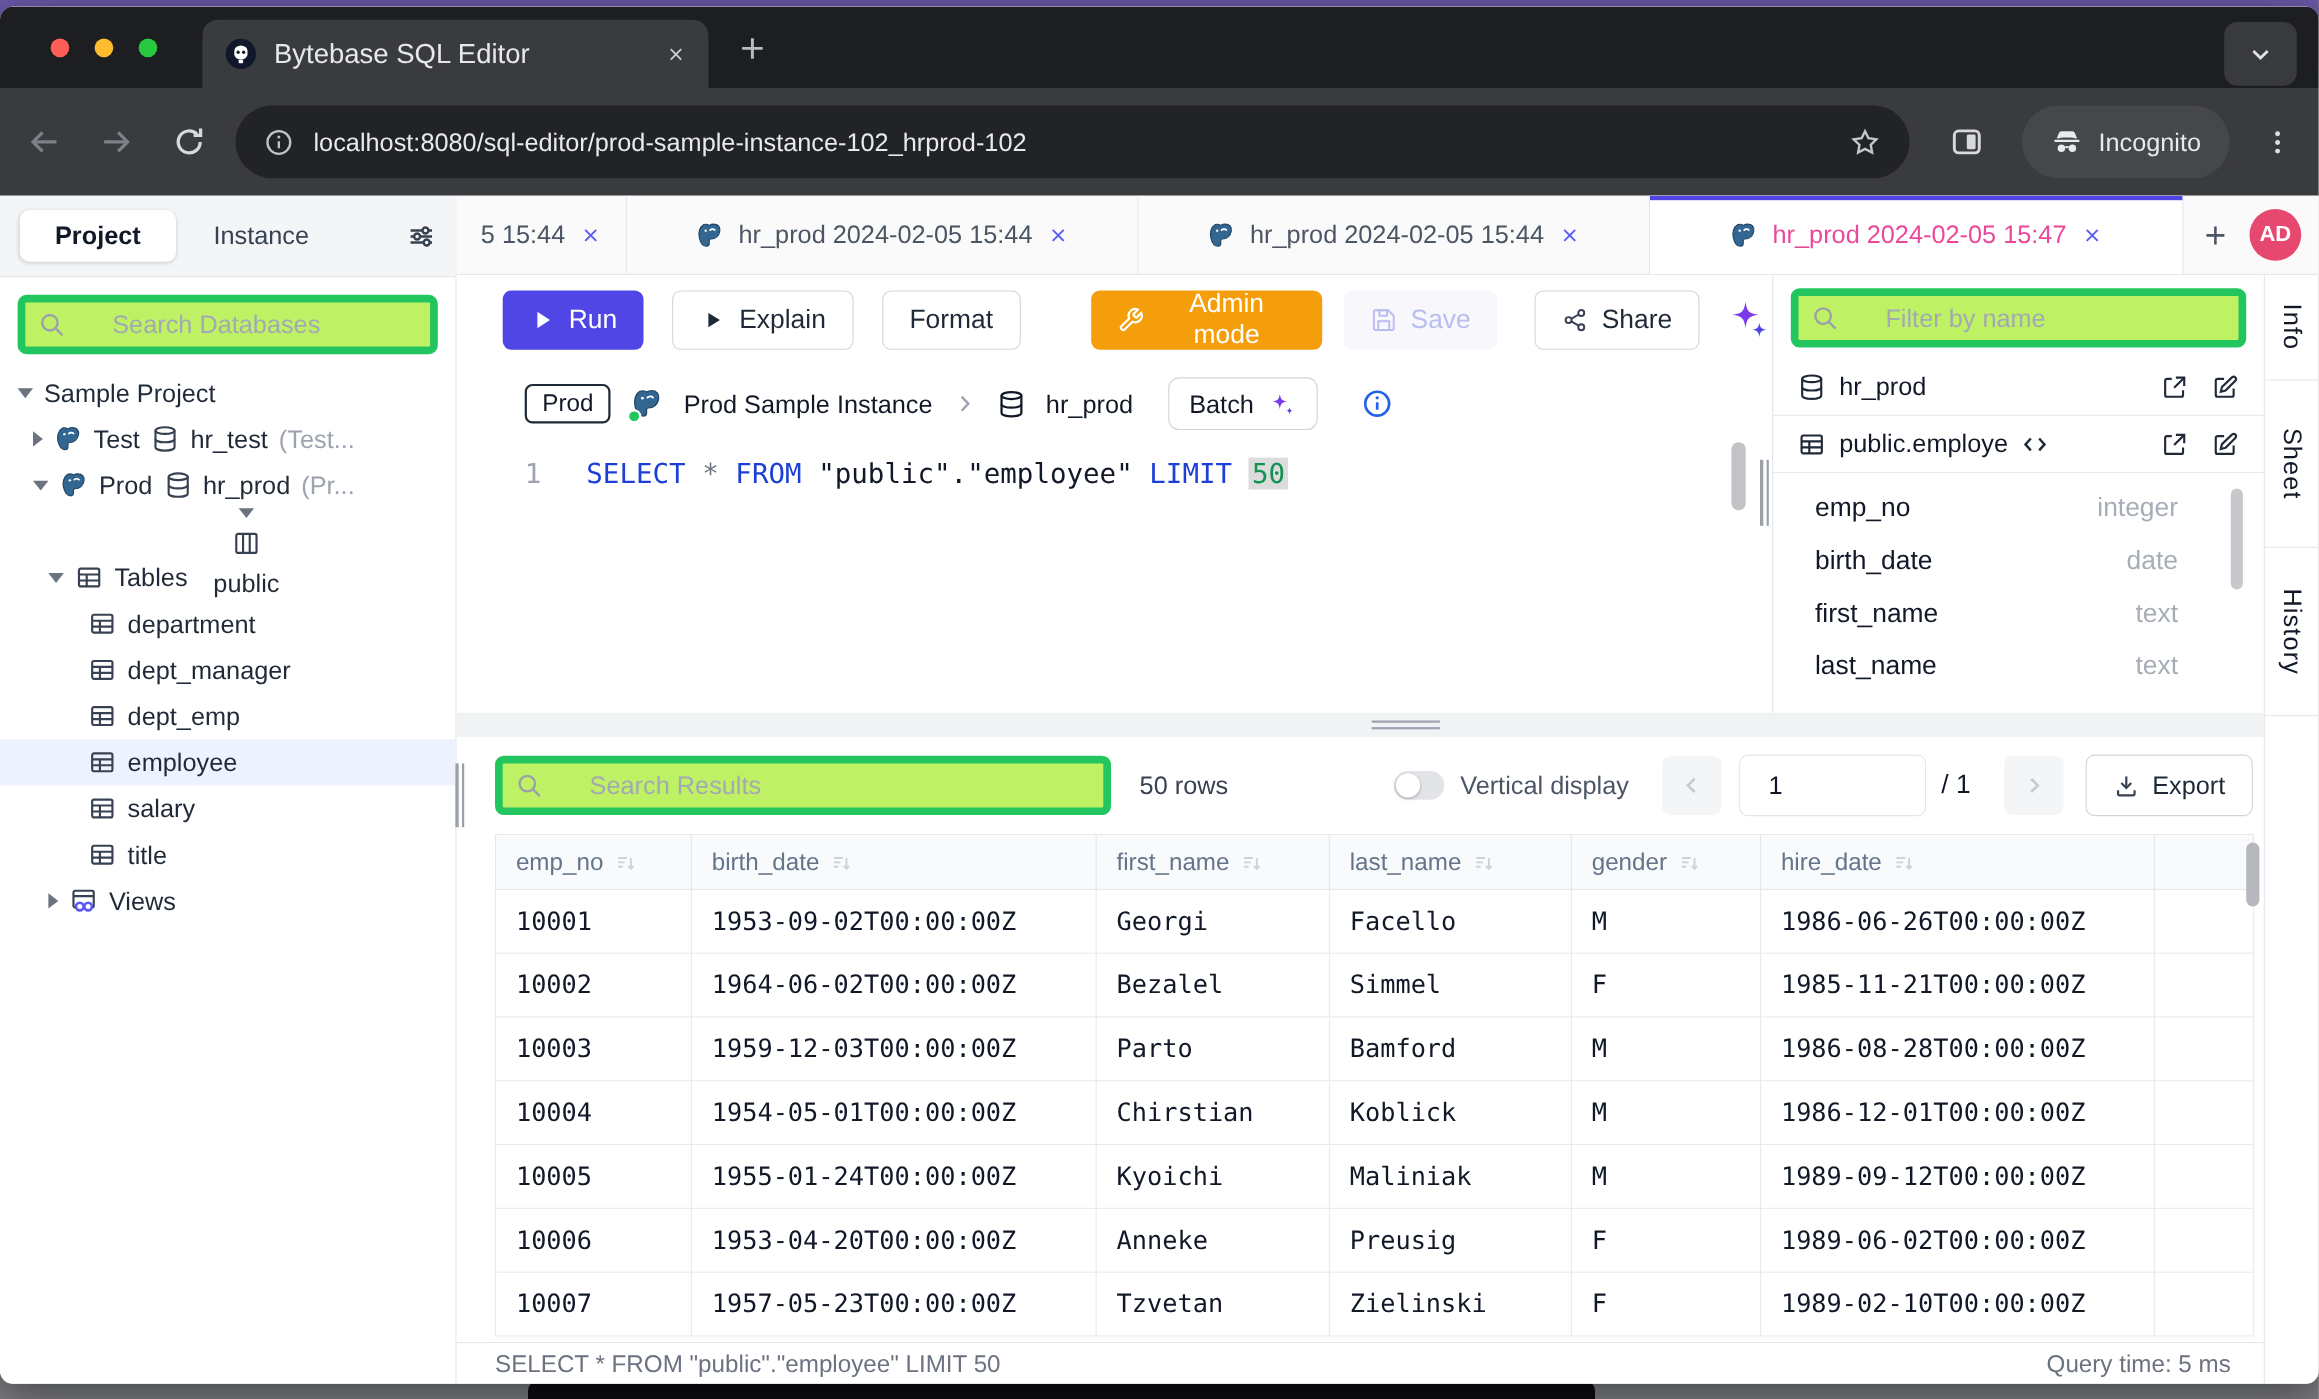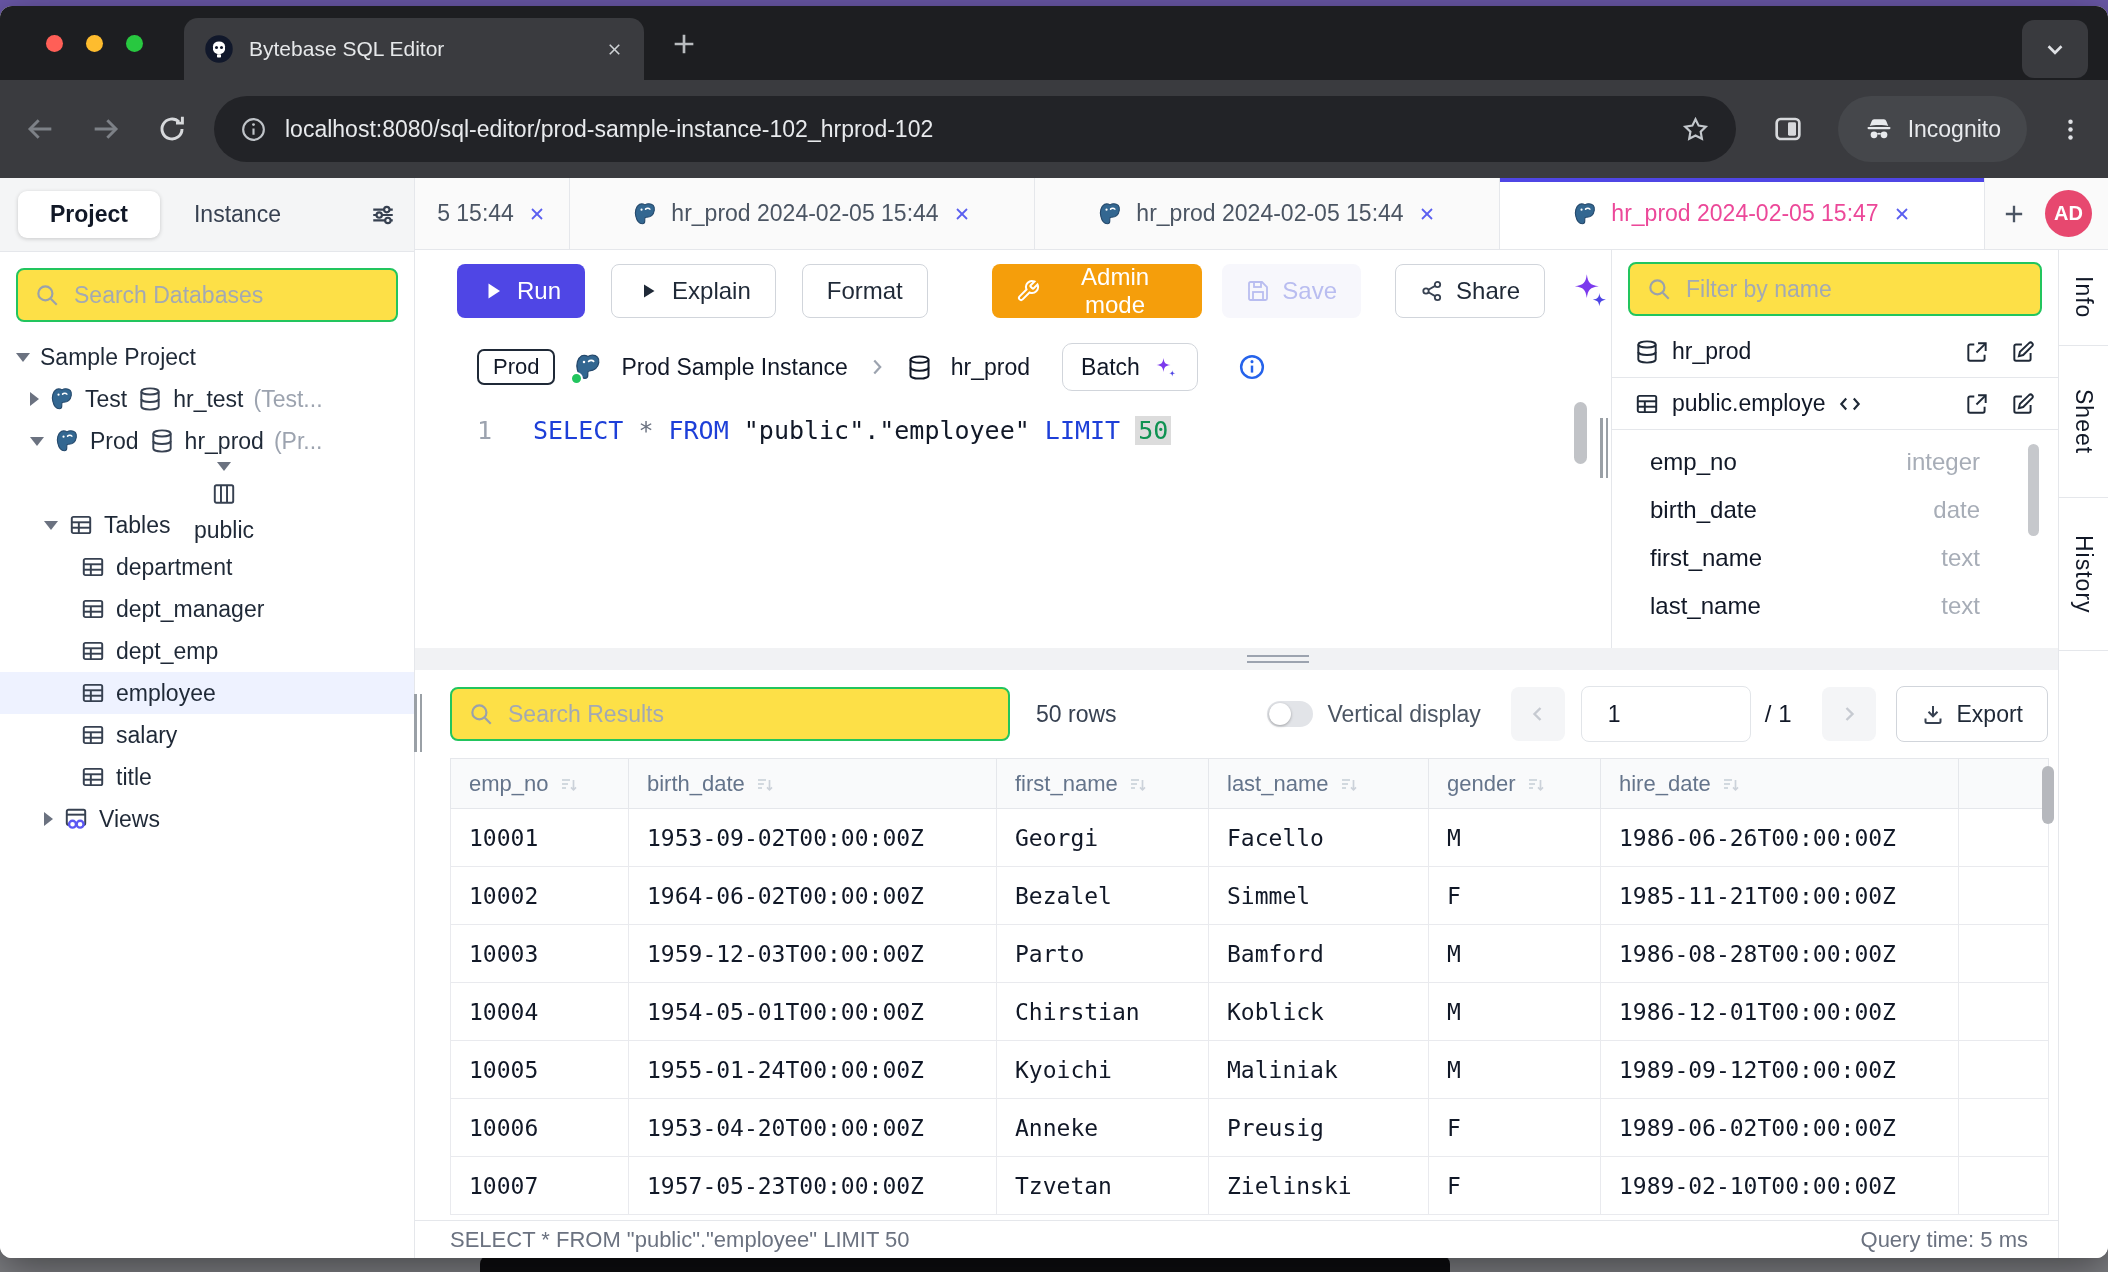--- a/index.html
+++ b/index.html
@@ -14,21 +14,21 @@
             overflow:hidden; display:flex; flex-direction:column; background:#fff;
             box-shadow:0 10px 40px rgba(0,0,0,.45); }
 
   
   .tabstrip { height:74px; background:#1d1e21; position:relative; flex:none; }
   .traffic { position:absolute; left:46px; top:29px; display:flex; gap:23px; }
   .tl { width:17px; height:17px; border-radius:50%; }
   .tl.r { background:#ff5f57; } .tl.y { background:#febc2e; } .tl.g { background:#28c840; }
   .btab { position:absolute; left:184px; top:12px; width:460px; height:62px; background:#3a3b3f;
           border-radius:14px 14px 0 0; display:flex; align-items:center; padding:0 20px; gap:15px; }
-  .btab-title { color:#e6e8ea; font-size:21px; flex:1; white-space:nowrap; overflow:hidden; }
+  .btab-title { color:#e6e8ea; font-size:25px; flex:1; white-space:nowrap; overflow:hidden; }
   .icon-x { width:19px; height:19px; color:#cfd2d6; flex:none; }
   .newtab { position:absolute; left:668px; top:22px; width:32px; height:32px; color:#b9bcbf; }
   .tabsearch { position:absolute; right:20px; top:14px; width:66px; height:58px; border-radius:12px;
                background:#393a3e; display:flex; align-items:center; justify-content:center; color:#dfe1e5; }
   .chrome-toolbar { height:98px; background:#3a3b3f; display:flex; align-items:center; padding:0 24px; flex:none; }
   .nav-ic { width:32px; height:32px; flex:none; }
   .dim { color:#7d8187; } .lit { color:#d7d9dc; }
   .nav-ic + .nav-ic { margin-left:34px; }
   .omnibox { flex:1; margin-left:26px; height:66px; border-radius:33px; background:#222327;
              display:flex; align-items:center; padding:0 26px; gap:18px; min-width:0; }
@@ -42,22 +42,22 @@
 
   
   .sidebar { width:415px; flex:none; border-right:1px solid #e5e7eb; display:flex; flex-direction:column; position:relative; }
   .sb-header { height:74px; flex:none; background:#f4f5f6; border-bottom:1px solid #e5e7eb;
                display:flex; align-items:center; padding:0 18px; gap:8px; }
   .seg-item { font-size:23px; color:#374151; padding:10px 26px; border-radius:9px; }
   .seg-item.active { background:#fff; color:#111827; font-weight:700; box-shadow:0 1px 4px rgba(0,0,0,.18); padding:10px 32px; }
   .sb-header .sp { flex:1; }
   .sb-search { margin:16px 16px 8px; position:relative; }
   .sb-search input, .rp-search input, .res-search input {
-      width:100%; height:54px; border:2px solid #22c55e; border-radius:8px; padding:0 14px 0 56px;
-      font-size:23px; color:#374151; outline:none; font-family:"Liberation Sans",sans-serif; background:#fde047; }
+      width:100%; height:54px; border:7px solid #22c55e; border-radius:8px; padding:0 14px 0 79px;
+      font-size:23px; color:#374151; outline:none; font-family:"Liberation Sans",sans-serif; background:#bef264; }
   .sb-search input::placeholder, .rp-search input::placeholder, .res-search input::placeholder { color:#a3a9b3; }
   .in-ic { position:absolute; left:18px; top:14px; width:26px; height:26px; color:#9aa1ab; }
   .tree { flex:1; overflow:hidden; padding-top:6px; font-size:23px; color:#1f2937; }
   .trow { height:42px; display:flex; align-items:center; gap:10px; white-space:nowrap; }
   .t0{padding-left:16px;} .t1{padding-left:30px;} .t2{padding-left:34px;flex-direction:column;} .t3{padding-left:44px;} .t4{padding-left:80px;}
   .trow.selected { background:#eef2ff; }
   .chev { width:0; height:0; flex:none; }
   .chev.down { border-left:7px solid transparent; border-right:7px solid transparent; border-top:9px solid #6b7280; }
   .chev.right { border-top:7px solid transparent; border-bottom:7px solid transparent; border-left:9px solid #6b7280; }
   .ti { width:26px; height:26px; color:#374151; flex:none; }

